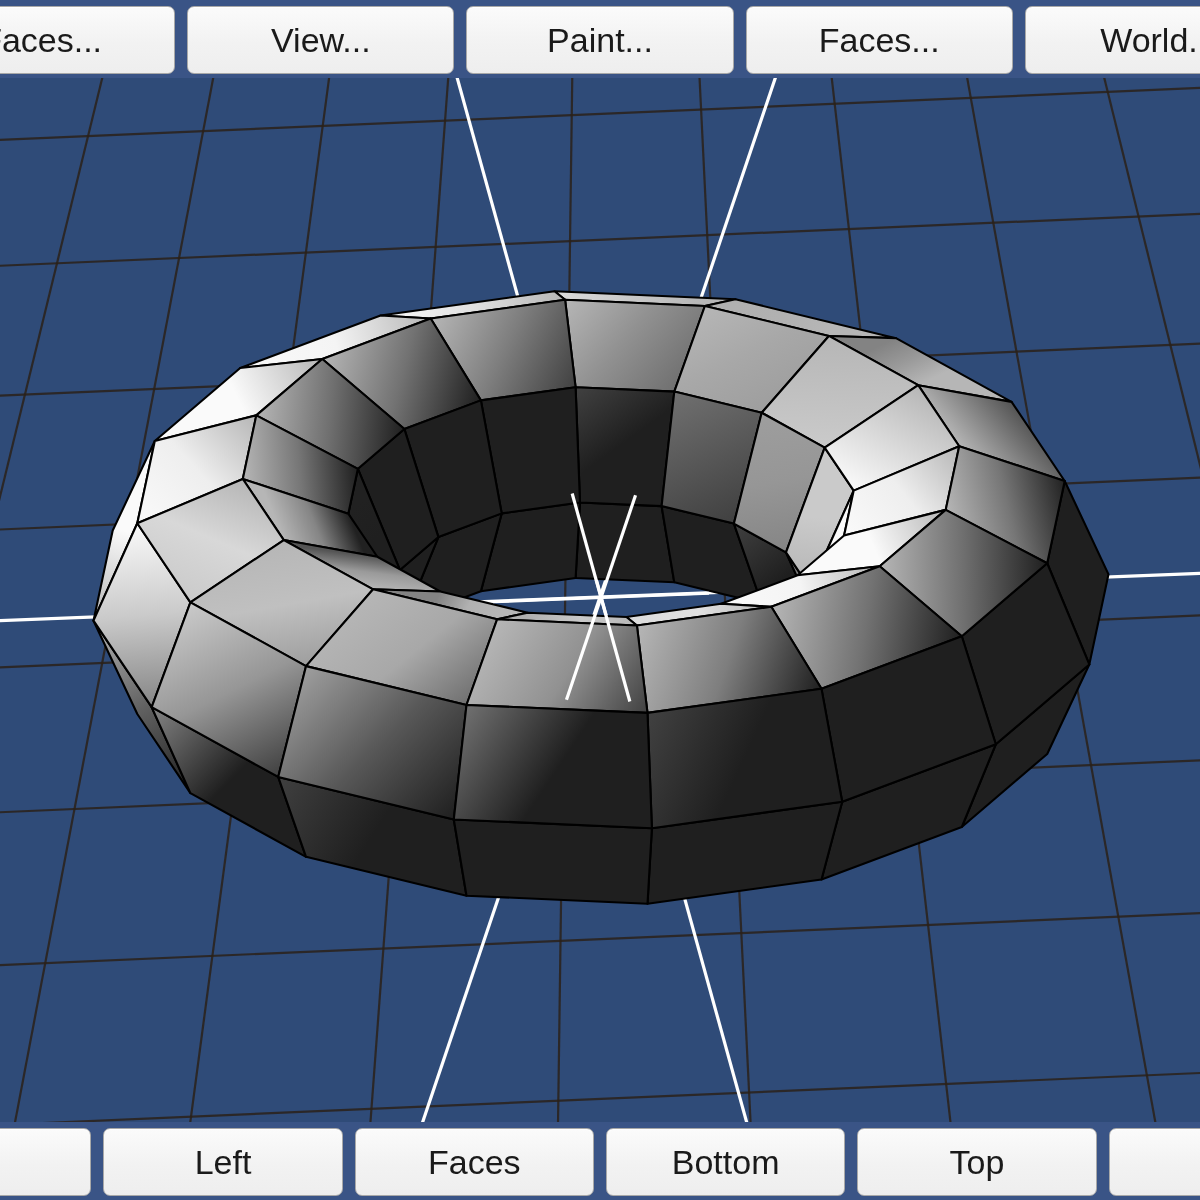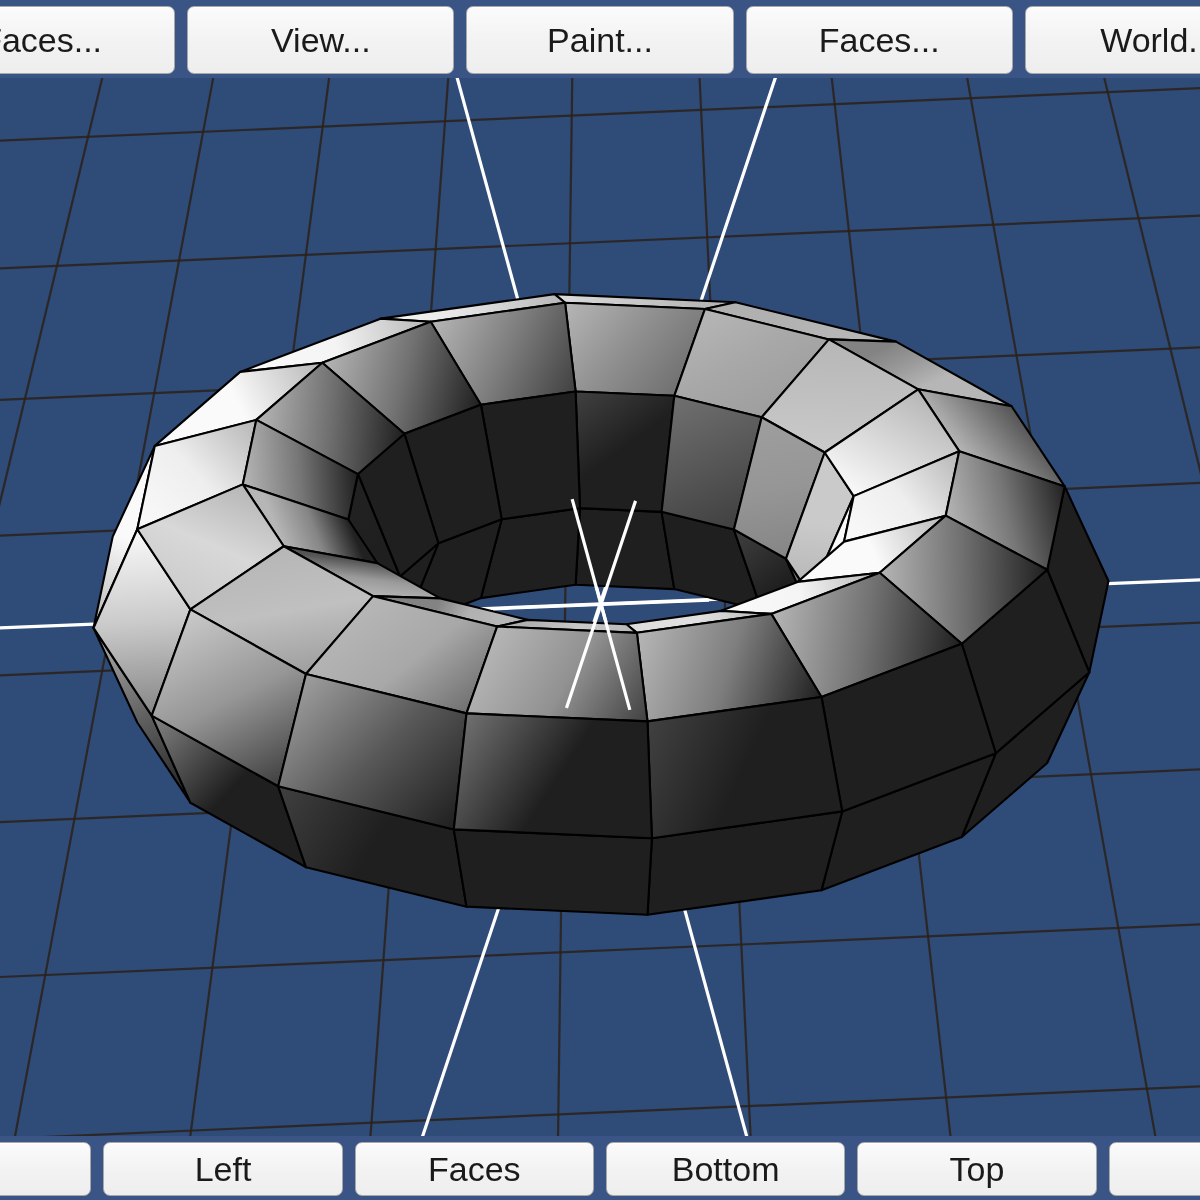--- a/index.html
+++ b/index.html
@@ -20,21 +20,21 @@
   .toolbar {
     position: relative;
     z-index: 10;
     display: flex;
     flex: 0 0 auto;
     background: #3a5486;
     gap: 0px;
     overflow: hidden;
   }
   .toolbar.top    { height: 78px; padding: 6px 0 4px 0; }
-  .toolbar.bottom { height: 64px; padding: 6px 0 4px 0; }
+  .toolbar.bottom { height: 78px; padding: 6px 0 4px 0; }
 
   .tb-btn {
     flex: 1 1 0;
     min-width: 0;
     margin: 0 6px;
     border: 1px solid #a8a8a8;
     border-radius: 7px;
     background: linear-gradient(#fbfbfb, #f2f2f2 55%, #eeeeee);
     color: #1a1a1a;
     font-size: 34px;

